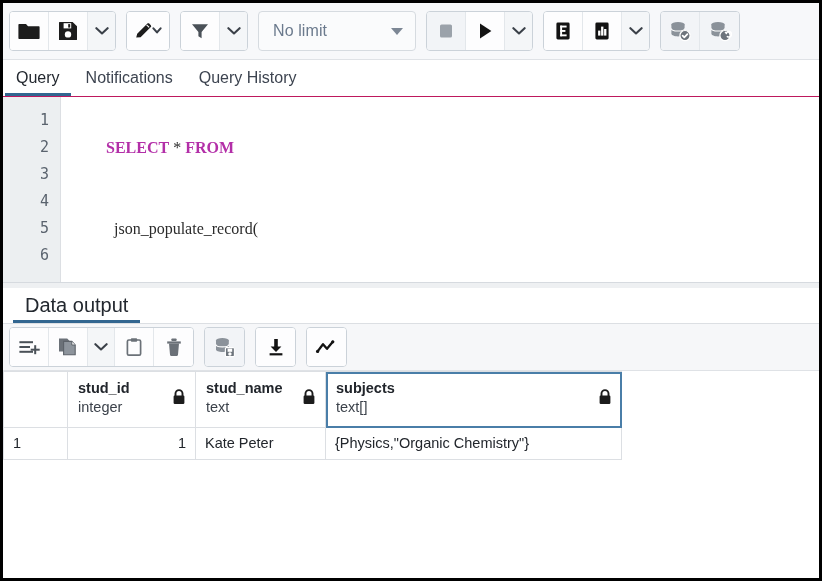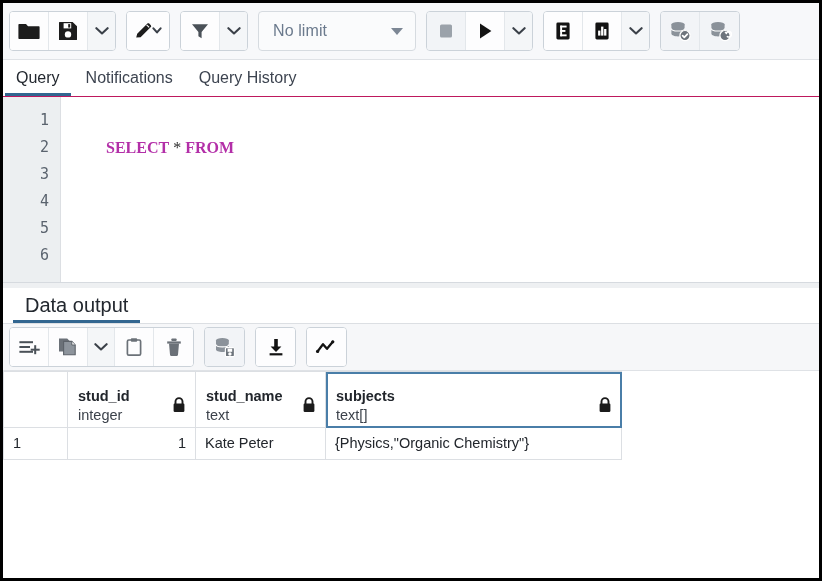--- a/index.html
+++ b/index.html
@@ -206,21 +206,21 @@
   }
   .grid thead th {
     background: #ffffff;
     height: 56px;
     border-top: 1px solid #dcdfe3;
   }
   .hcell {
     display: flex;
     align-items: flex-start;
     justify-content: space-between;
-    padding: 15px 9px 0 10px;
+    padding: 7px 9px 0 10px;
     height: 100%;
   }
   .hname {
     font-size: 14.5px;
     font-weight: bold;
     color: #22262c;
     text-align: left;
     line-height: 19px;
     display: block;
   }
@@ -397,20 +397,23 @@
       <div class="ln">1</div>
       <div class="ln">2</div>
       <div class="ln">3</div>
       <div class="ln">4</div>
       <div class="ln">5</div>
       <div class="ln">6</div>
     </div>
     <div class="code">
       <div class="cl">
         <span class="kw">SELECT</span><span class="pln"> </span><span class="pln">*</span><span class="pln"> </span><span class="kw">FROM</span>
+      </div>
+      <div class="cl">
+        <span class="pln">  json_populate_record(</span>
       </div>
       <div class="cl">
         
       </div>
 
     </div>
   </div>
 
   <div class="dsplit"></div>
 

